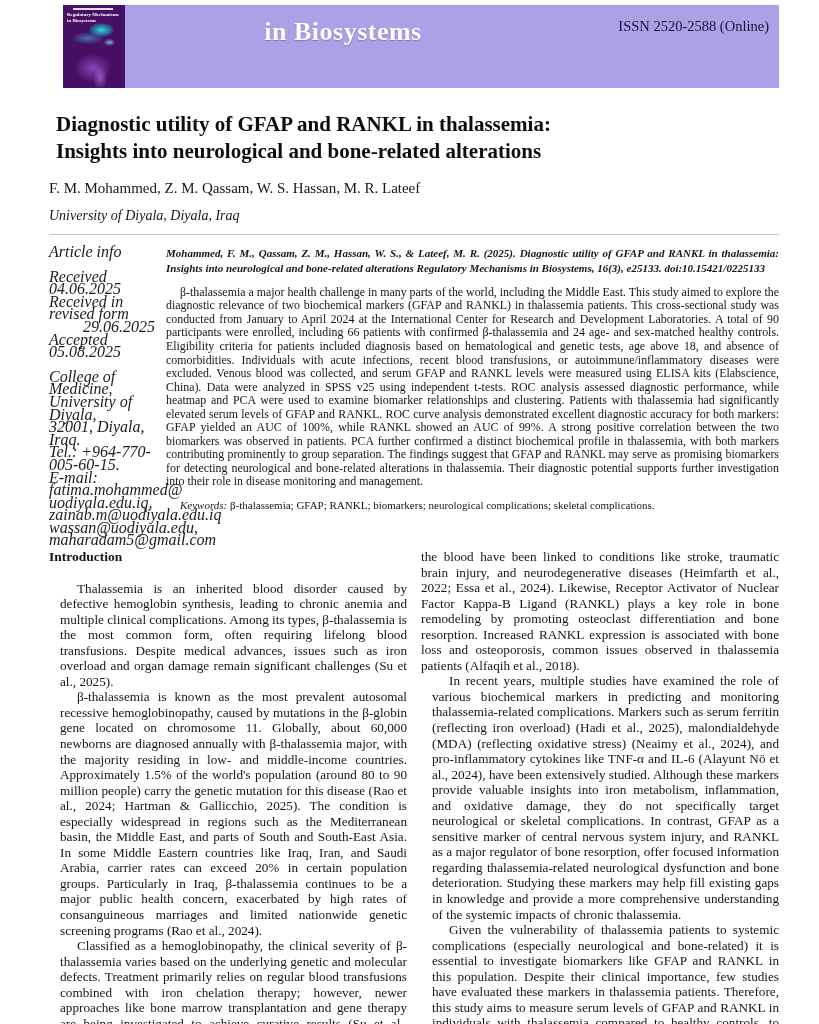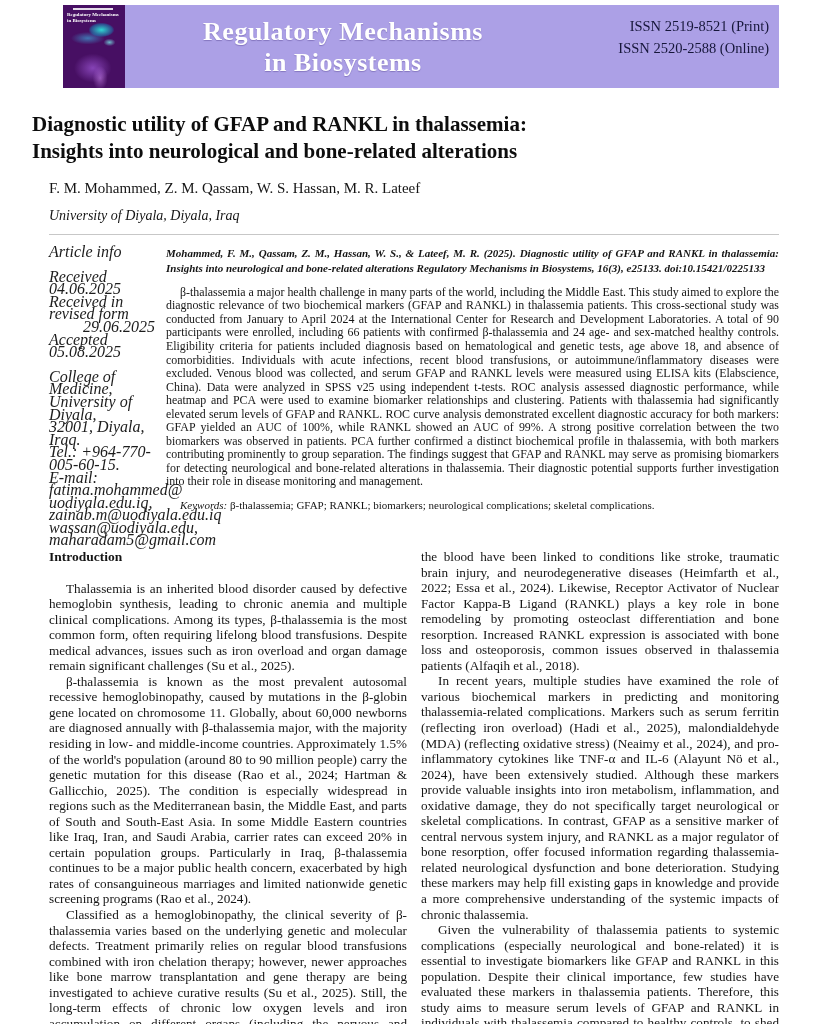--- a/index.html
+++ b/index.html
@@ -23,21 +23,21 @@
   .cover-title { position:absolute; top:7px; left:4px; right:3px; color:#fff;
     font-size:5px; line-height:6px; font-weight:bold; text-align:left; }
   .cover-rule { position:absolute; top:3px; left:10px; width:40px; height:2px; background:rgba(255,255,255,.85); }
   .band-title { flex:1; text-align:center; color:#ffffff; font-weight:bold;
     font-size:26px; line-height:31px; padding-top:11px; letter-spacing:.5px;
     text-shadow:0 1px 1px rgba(60,40,120,.35); }
   .band-issn { width:218px; flex:none; text-align:right; padding:10px 10px 0 0;
     color:var(--ink); font-size:14.5px; line-height:22px; }
 
   
-  .paper-title { position:absolute; left:32px; top:111px; width:720px;
+  .paper-title { position:absolute; left:56px; top:111px; width:720px;
     font-size:21px; line-height:27px; font-weight:bold; color:#0d0d0d; }
   .authors { position:absolute; left:49px; top:180px; width:720px; font-size:15px; }
   .affiliation { position:absolute; left:49px; top:208px; width:720px; font-size:14px; font-style:italic; }
   .rule { position:absolute; left:49px; top:234px; width:730px; border-top:1px solid #c7c7c7; }
 
   
   .article-info { position:absolute; left:49px; top:246px; width:112px;
     font-style:italic; font-size:16px; line-height:12.6px; color:#1c1c1c; }
   .article-info .gap { height:12px; }
   .ai-date-ind { padding-left:34px; }
@@ -49,40 +49,38 @@
   .citation { font-weight:bold; font-style:italic; font-size:11px; line-height:15.4px;
     text-align:justify; margin-bottom:9px; }
   .abstract { font-size:11.9px; line-height:13.55px; text-align:justify; text-indent:14px; }
   .keywords { font-size:11px; line-height:14px; margin-top:9px; text-indent:14px; }
   .kw-label { font-style:italic; }
 
   
   .columns { position:absolute; left:49px; top:549px; width:730px; display:flex; gap:14px; }
   .col { width:358px; font-size:13.2px; line-height:15.55px; text-align:justify; }
   .col h2 { font-size:13.5px; font-weight:bold; text-align:left; margin-bottom:16px; }
-  .col p.indent { text-indent:17px; }
+  .col p.indent { text-indent:17px;margin-left:11px; }
   .col p { margin:0; }
 </style>
 </head>
 <body>
 
 <div class="page">
 
   <header class="band">
     <div class="cover">
       <div class="cover-art"></div>
       <div class="cover-rule"></div>
       <div class="cover-title">Regulatory Mechanisms in Biosystems</div>
     </div>
     <div class="band-title">
-      <div>Regulatory Mechanisms</div>
       <div>in Biosystems</div>
     </div>
     <div class="band-issn">
-      <div>ISSN 2519-8521 (Print)</div>
       <div>ISSN 2520-2588 (Online)</div>
     </div>
   </header>
 
   <h1 class="paper-title">
     <div>Diagnostic utility of GFAP and RANKL in thalassemia:</div>
     <div>Insights into neurological and bone-related alterations</div>
   </h1>
 
   <div class="authors">F. M. Mohammed, Z. M. Qassam, W. S. Hassan, M. R. Lateef</div>

